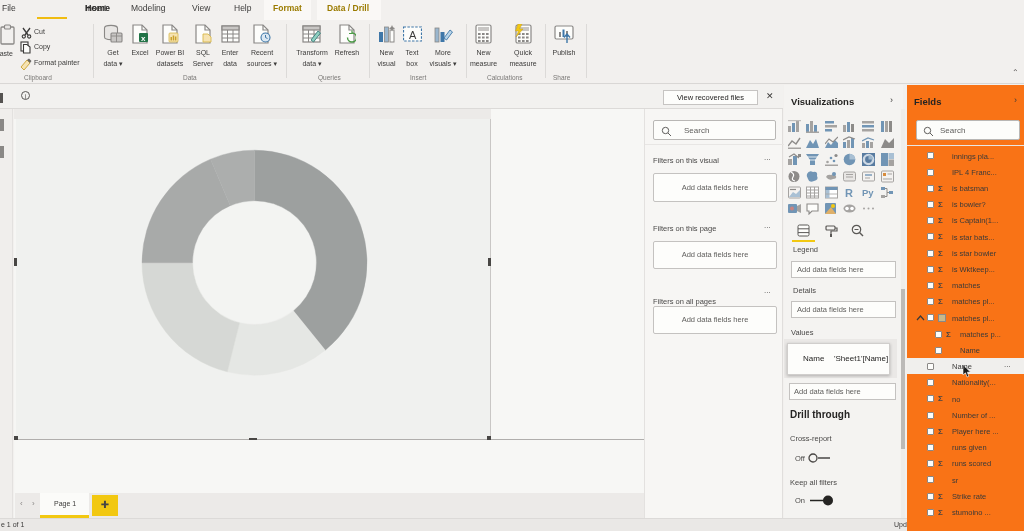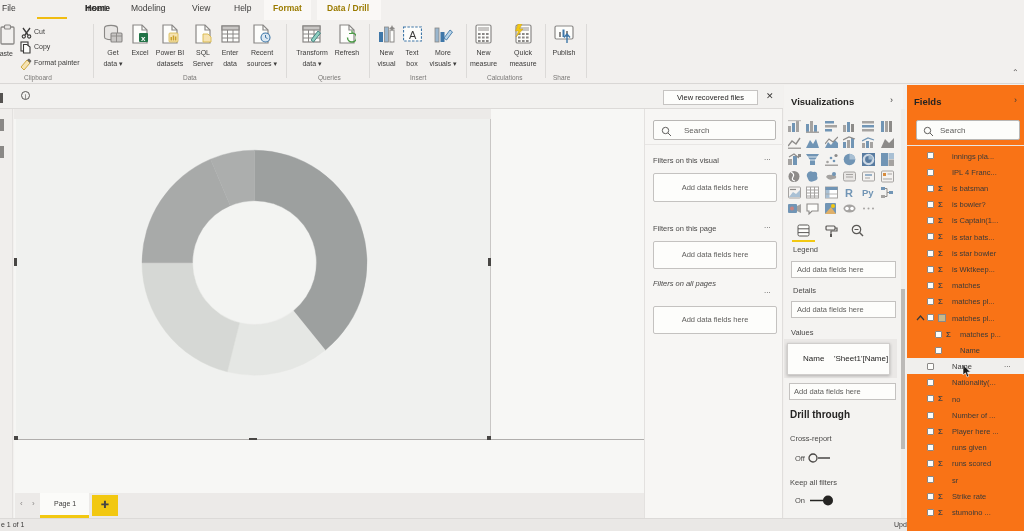--- a/index.html
+++ b/index.html
@@ -259,21 +259,21 @@
       </svg>
     <div class="t" style="left:30px;top:5px;font-size:8px;color:#5f5e5c;">Search</div>
   </div>
   <div class="abs" style="left:0;top:34.5px;width:139px;height:1px;background:#e8e6e4;"></div>
   <div class="t" style="left:8px;top:47px;font-size:7.5px;color:#4a4948;">Filters on this visual</div>
   <div class="t" style="left:119px;top:44px;font-size:8px;color:#4a4948;">...</div>
   <div class="abs" style="left:8px;top:64px;width:124px;height:29px;background:#fdfdfb;border:1px solid #c4c2c0;border-radius:2px;text-align:center;font-size:7.5px;color:#5f5e5c;line-height:27px;">Add data fields here</div>
   <div class="t" style="left:8px;top:115px;font-size:7.5px;color:#4a4948;">Filters on this page</div>
   <div class="t" style="left:119px;top:112px;font-size:8px;color:#4a4948;">...</div>
   <div class="abs" style="left:8px;top:132px;width:124px;height:28px;background:#fdfdfb;border:1px solid #c4c2c0;border-radius:2px;text-align:center;font-size:7.5px;color:#5f5e5c;line-height:26px;">Add data fields here</div>
-  <div class="t" style="left:8px;top:170px;font-size:7.5px;color:#4a4948;font-style:italic;">Filters on all pages</div>
+  <div class="t" style="left:8px;top:188px;font-size:7.5px;color:#4a4948;">Filters on all pages</div>
   <div class="t" style="left:119px;top:177px;font-size:8px;color:#4a4948;">...</div>
   <div class="abs" style="left:8px;top:197px;width:124px;height:28px;background:#fdfdfb;border:1px solid #c4c2c0;border-radius:2px;text-align:center;font-size:7.5px;color:#5f5e5c;line-height:26px;">Add data fields here</div>
 </div>
 
 <div class="abs" id="vizpanel" style="left:784px;top:85px;width:119px;height:433px;background:#f4f3f1;">
   <div class="t" style="left:7px;top:11px;font-size:9.5px;font-weight:600;color:#252423;">Visualizations</div>
   <div class="t" style="left:106px;top:10px;font-size:9px;color:#3b3a39;">›</div>
   <div id="vizgrid">
 <svg class="abs" style="left:3.5px;top:35.0px" width="13" height="13" viewBox="0 0 13 13">
         <rect x="0" y="6" width="3" height="6" fill="#a5a3a1"></rect>

